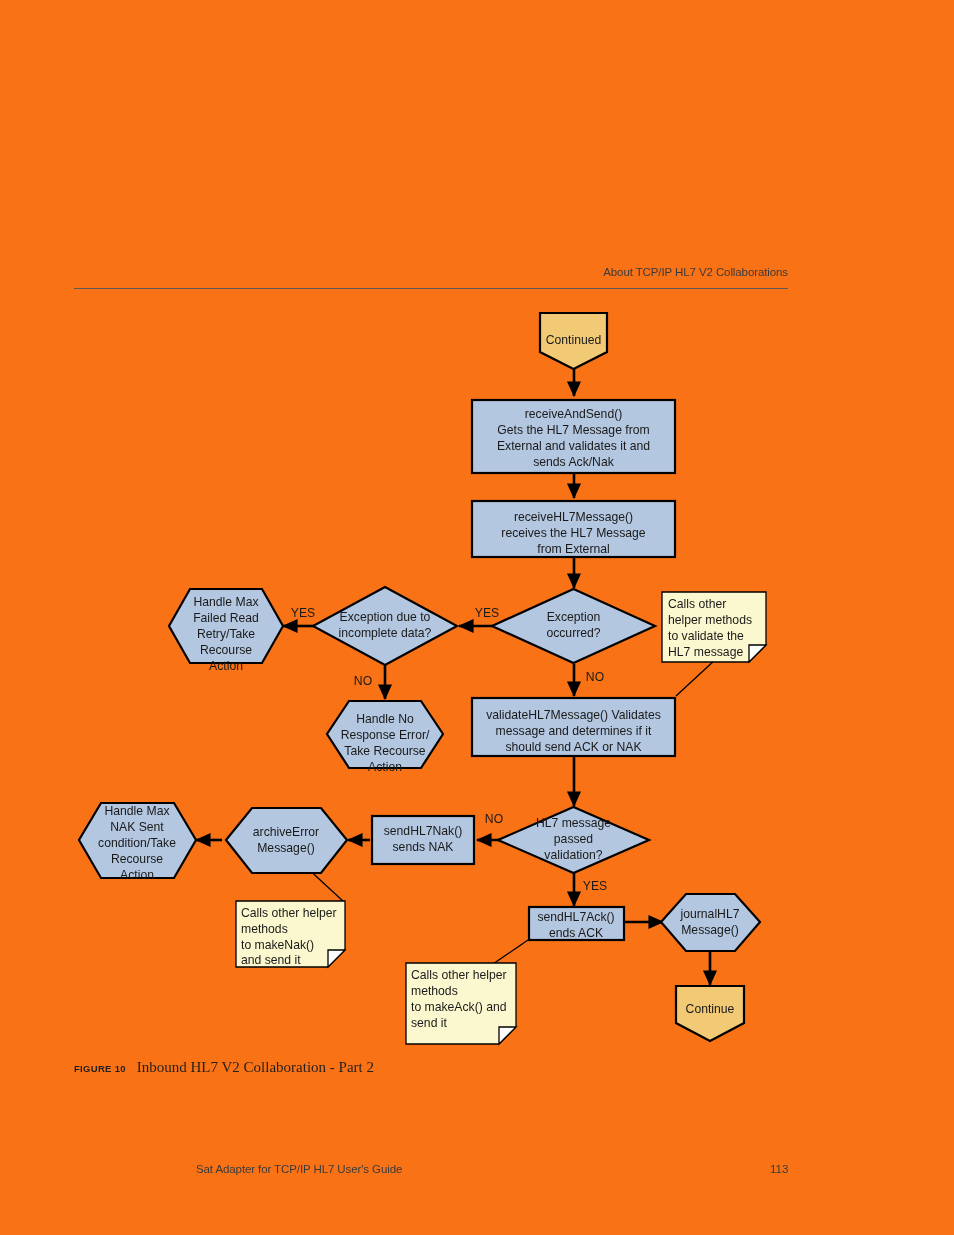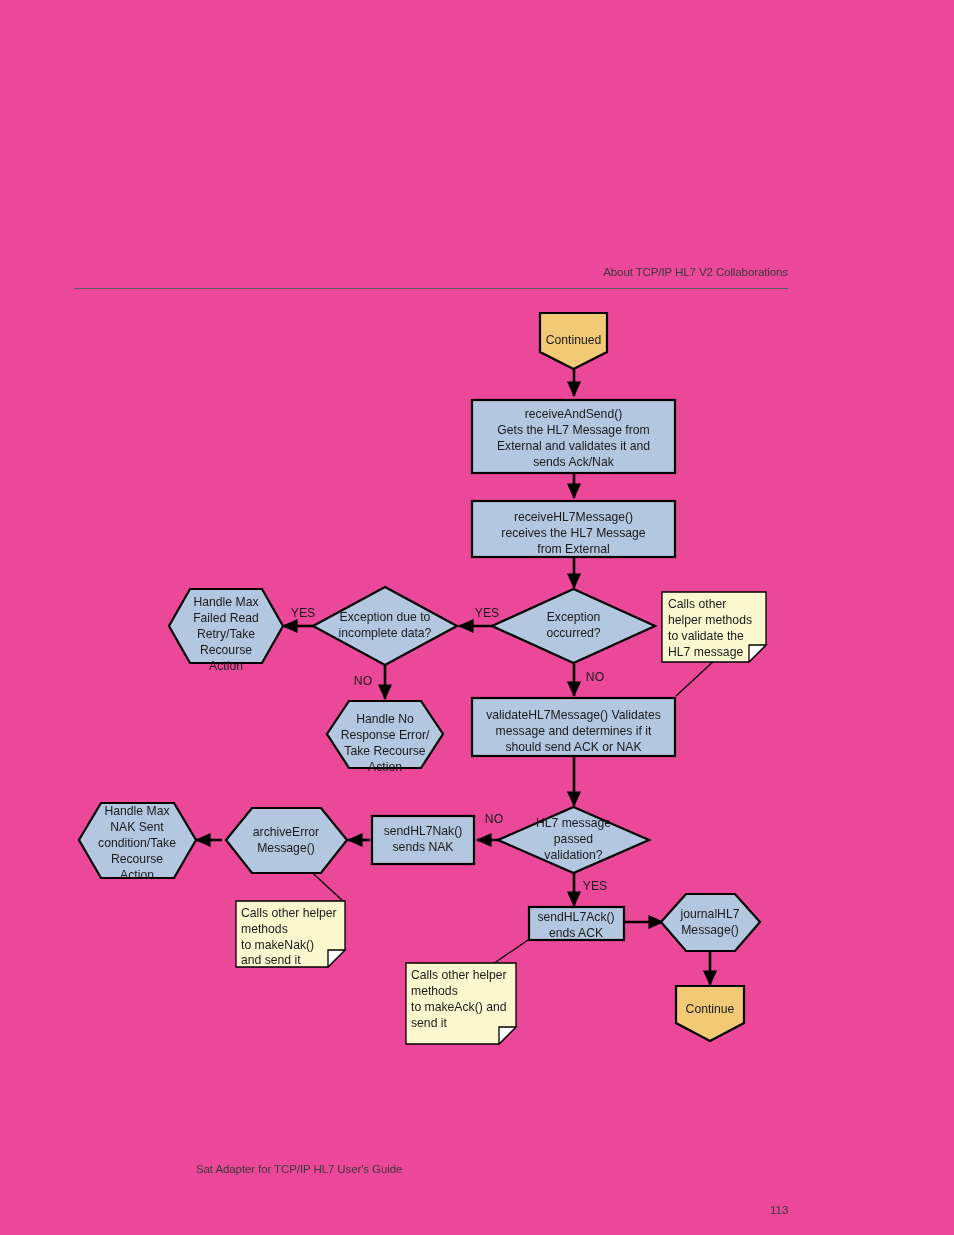--- a/index.html
+++ b/index.html
@@ -11,21 +11,21 @@
     width: 954px;
     height: 1235px;
     position: relative;
     font-family: "Liberation Sans", sans-serif;
     color: #231f20;
     overflow: hidden;
   }
   #page {
     position: absolute;
     inset: 0;
-    background: #ec4899;
+    background: #f97316;
   }
   .running-head {
     position: absolute;
     top: 266px;
     right: 166px;
     font-family: "Liberation Sans", sans-serif;
     font-size: 11.5px;
     letter-spacing: -0.1px;
     color: #3a3a3a;
     white-space: nowrap;
@@ -67,21 +67,20 @@
     color: #3a3a3a;
     white-space: nowrap;
   }
   .footer-page {
     position: absolute;
     top: 1163px;
     left: 770px;
     font-family: "Liberation Sans", sans-serif;
     font-size: 11.5px;
     color: #3a3a3a;
-    margin-top: 41px;
   }
   #flow {
     position: absolute;
     top: 0;
     left: 0;
   }
   #flow text {
     font-family: "Liberation Sans", sans-serif;
     font-size: 12.2px;
     fill: #1a1a1a;
@@ -261,17 +260,20 @@
     <g>
       <text class="edge-label" x="487" y="617" text-anchor="middle">YES</text>
       <text class="edge-label" x="303" y="617" text-anchor="middle">YES</text>
       <text class="edge-label" x="363" y="685" text-anchor="middle">NO</text>
       <text class="edge-label" x="595" y="681" text-anchor="middle">NO</text>
       <text class="edge-label" x="494" y="823" text-anchor="middle">NO</text>
       <text class="edge-label" x="595" y="890" text-anchor="middle">YES</text>
     </g>
   </svg>
 
+  <div class="figure-caption">
+    <span class="fig-label">FIGURE 10</span><span class="fig-title">Inbound HL7 V2 Collaboration - Part 2</span>
+  </div>
 
   <div class="footer-title">Sat Adapter for TCP/IP HL7 User's Guide</div>
   <div class="footer-page">113</div>
 
 </div>
 
 </body></html>

